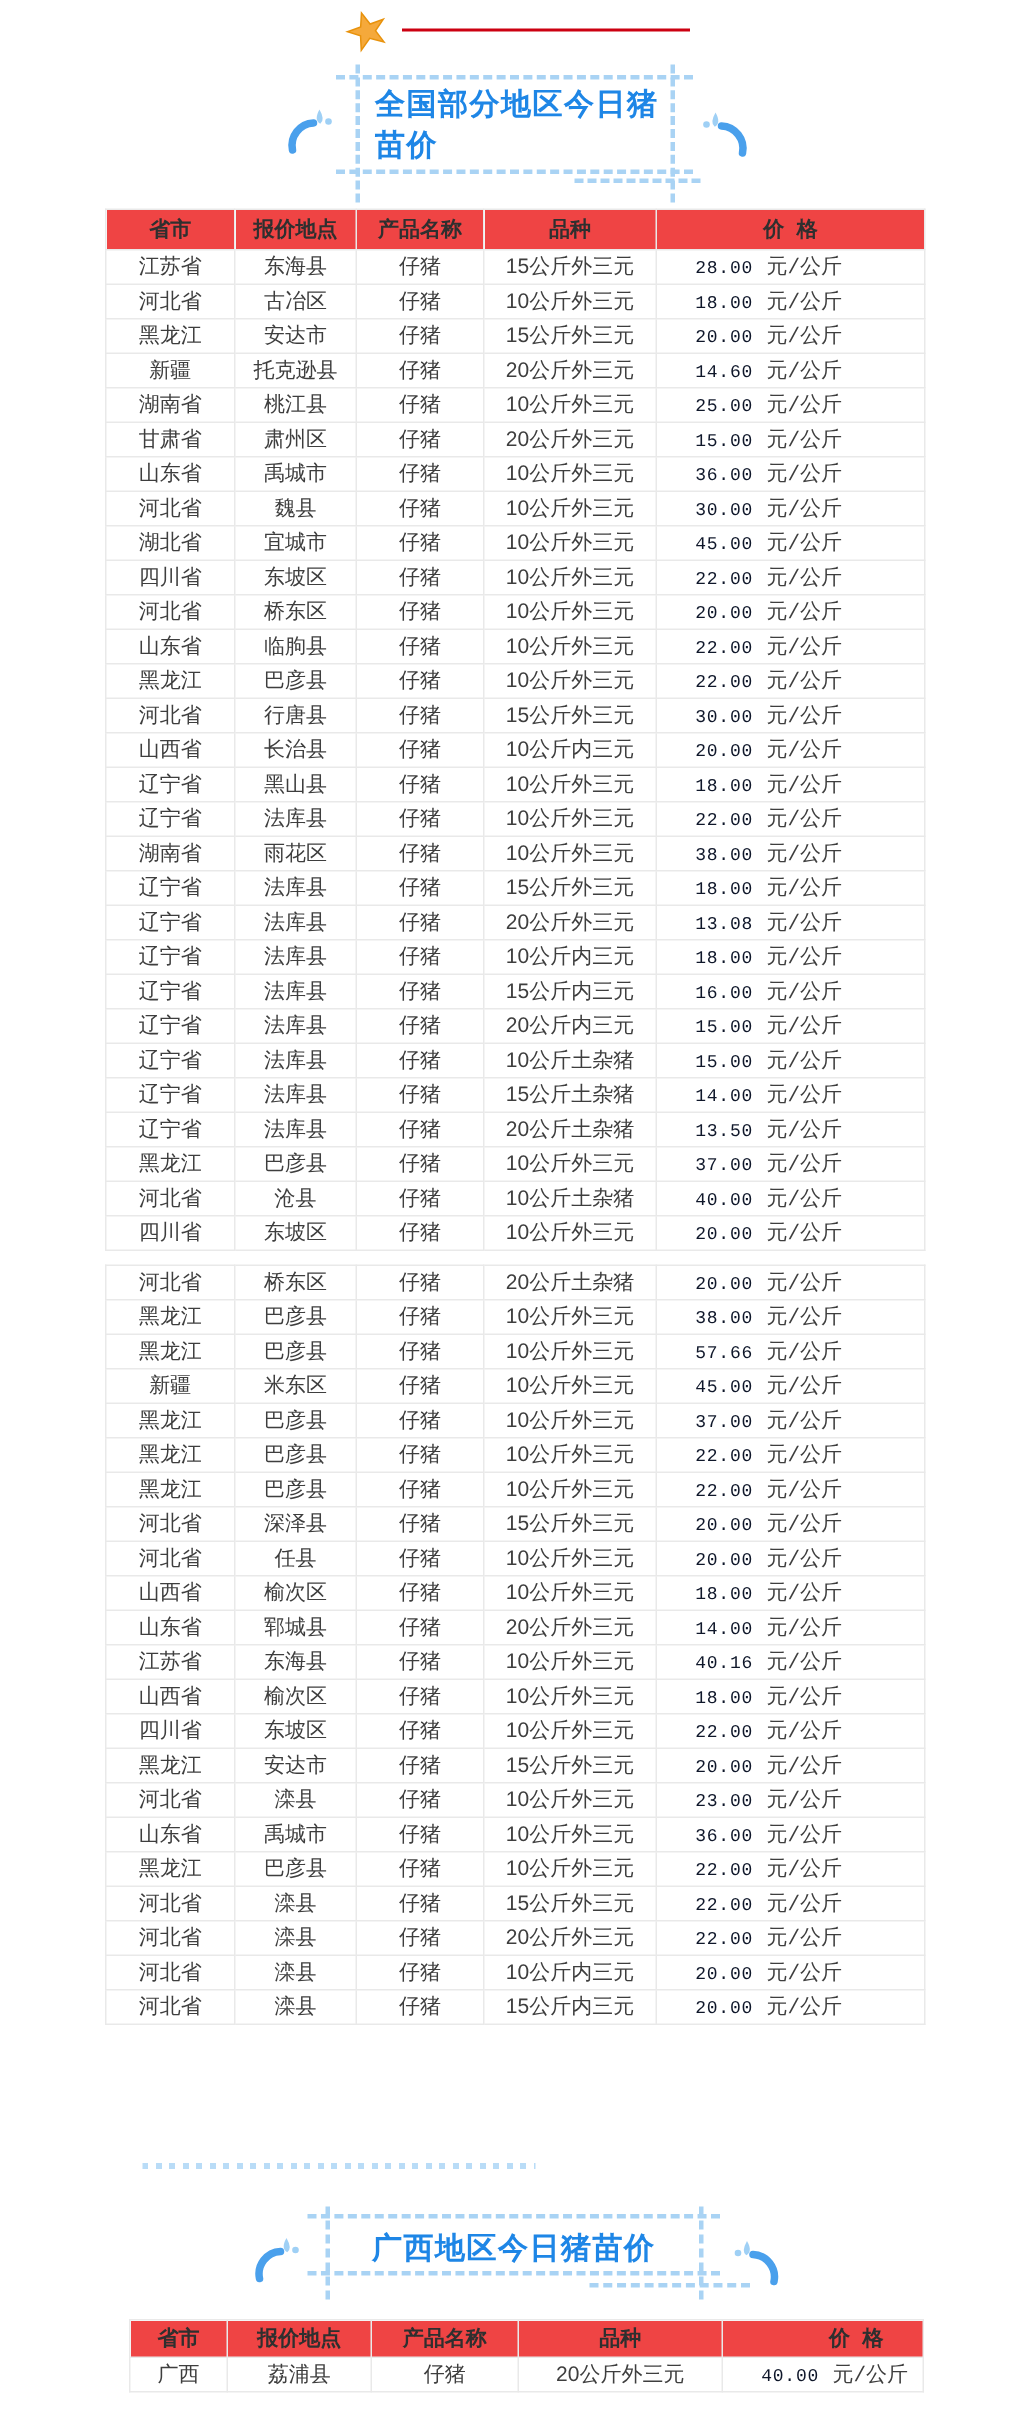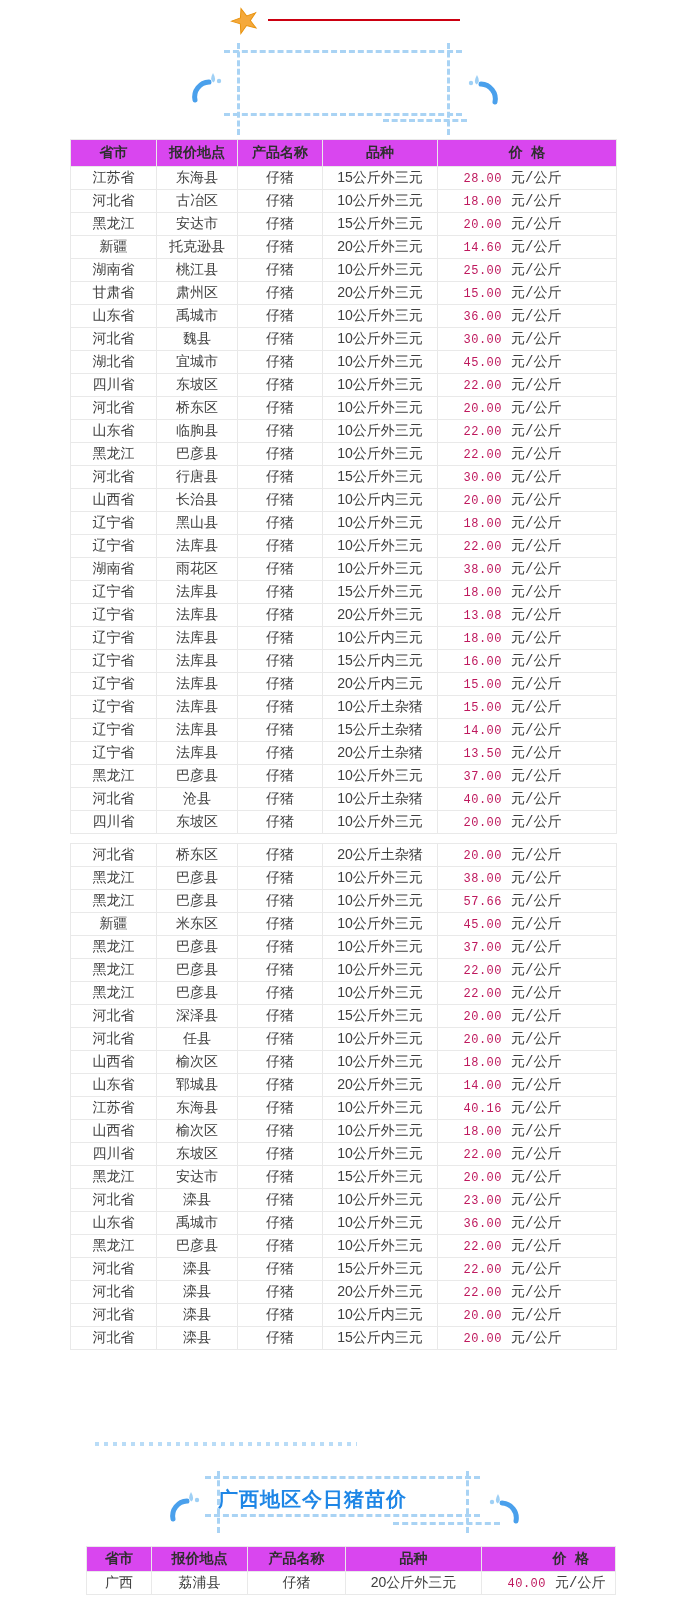--- a/index.html
+++ b/index.html
@@ -32,41 +32,41 @@
   #banner1 .splash.l{left:188px;top:26px;}
   #banner1 .splash.r{left:466px;top:28px;}
   #banner2{height:75px;margin-top:20px;}
   #banner2 .vline{top:5px;height:62px;}
   #banner2 .vline.l{left:217px;}
   #banner2 .vline.r{left:466px;}
   #banner2 .hline{left:205px;width:275px;}
   #banner2 .hline.t{top:10px;}
   #banner2 .hline.b{top:48px;}
   #banner2 .hline.extra{top:56px;left:393px;width:107px;}
-  #banner2 .banner-text{left:218px;top:20px;width:249px;text-align:left;}
+  #banner2 .banner-text{left:218px;top:20px;width:249px;text-align:center;}
   #banner2 .splash.l{left:166px;top:22px;}
   #banner2 .splash.r{left:487px;top:24px;}
   
   table.price-table{border-collapse:collapse;table-layout:fixed;}
   #table1a,#table1b{margin-left:70px;width:546px;}
   #table1b{margin-top:9px;}
   #table2{margin-left:86px;width:529px;margin-top:5px;}
   .price-table th,.price-table td{
     border:1px solid #e9e9e9;text-align:center;overflow:hidden;white-space:nowrap;
   }
   .price-table th{
-    background:#d946ef;font-weight:bold;font-size:14px;color:#2f2f2f;height:26px;padding:0;
+    background:#ef4444;font-weight:bold;font-size:14px;color:#2f2f2f;height:26px;padding:0;
   }
   #table2 th{height:24px;}
   .price-table td{height:22px;padding:0;font-size:14px;color:#3e3e3e;}
   td.cell-price,th.col-price{text-align:left;padding-left:22px;font-family:Liberation Mono, monospace;}
   #table1a th.col-price{text-align:center;padding-left:0;}
   #table2 th.col-price{text-align:right;padding-left:0;padding-right:26px;}
   .price-value{display:inline-block;min-width:42px;text-align:right;font-size:12px;
-    color:#be185d;letter-spacing:0.5px;}
+    color:#0f172a;letter-spacing:0.5px;}
   .price-unit{margin-left:9px;font-size:14px;}
   
   .dotted-line{
     margin-top:92px;margin-left:95px;width:262px;height:4px;
     background:repeating-linear-gradient(90deg,#b9dcf7 0 4px,transparent 4px 9px);
   }
 </style>
 </head>
 <body>
 
@@ -96,20 +96,21 @@
     </span>
     <span class="splash r">
       <svg width="36" height="36" viewBox="0 0 36 36">
         <g transform="scale(-1,1) translate(-36,0)">
           <path d="M7 31 A 15 15 0 0 1 21 13" stroke="#4aa0ec" stroke-width="5" fill="none" stroke-linecap="round"></path>
           <path d="M25 4 q4 7 0.5 9.5 q-4.5 -2.5 -0.5 -9.5" fill="#9fd0f5"></path>
           <circle cx="31" cy="12" r="2.2" fill="#9fd0f5"></circle>
         </g>
       </svg>
     </span>
+    <div class="banner-text">全国部分地区今日猪苗价</div>
   </div>
 
   <table class="price-table" id="table1a">
     <colgroup>
         <col style="width:86px">
         <col style="width:81px">
         <col style="width:85px">
         <col style="width:115px">
         <col style="width:179px">
       </colgroup>

